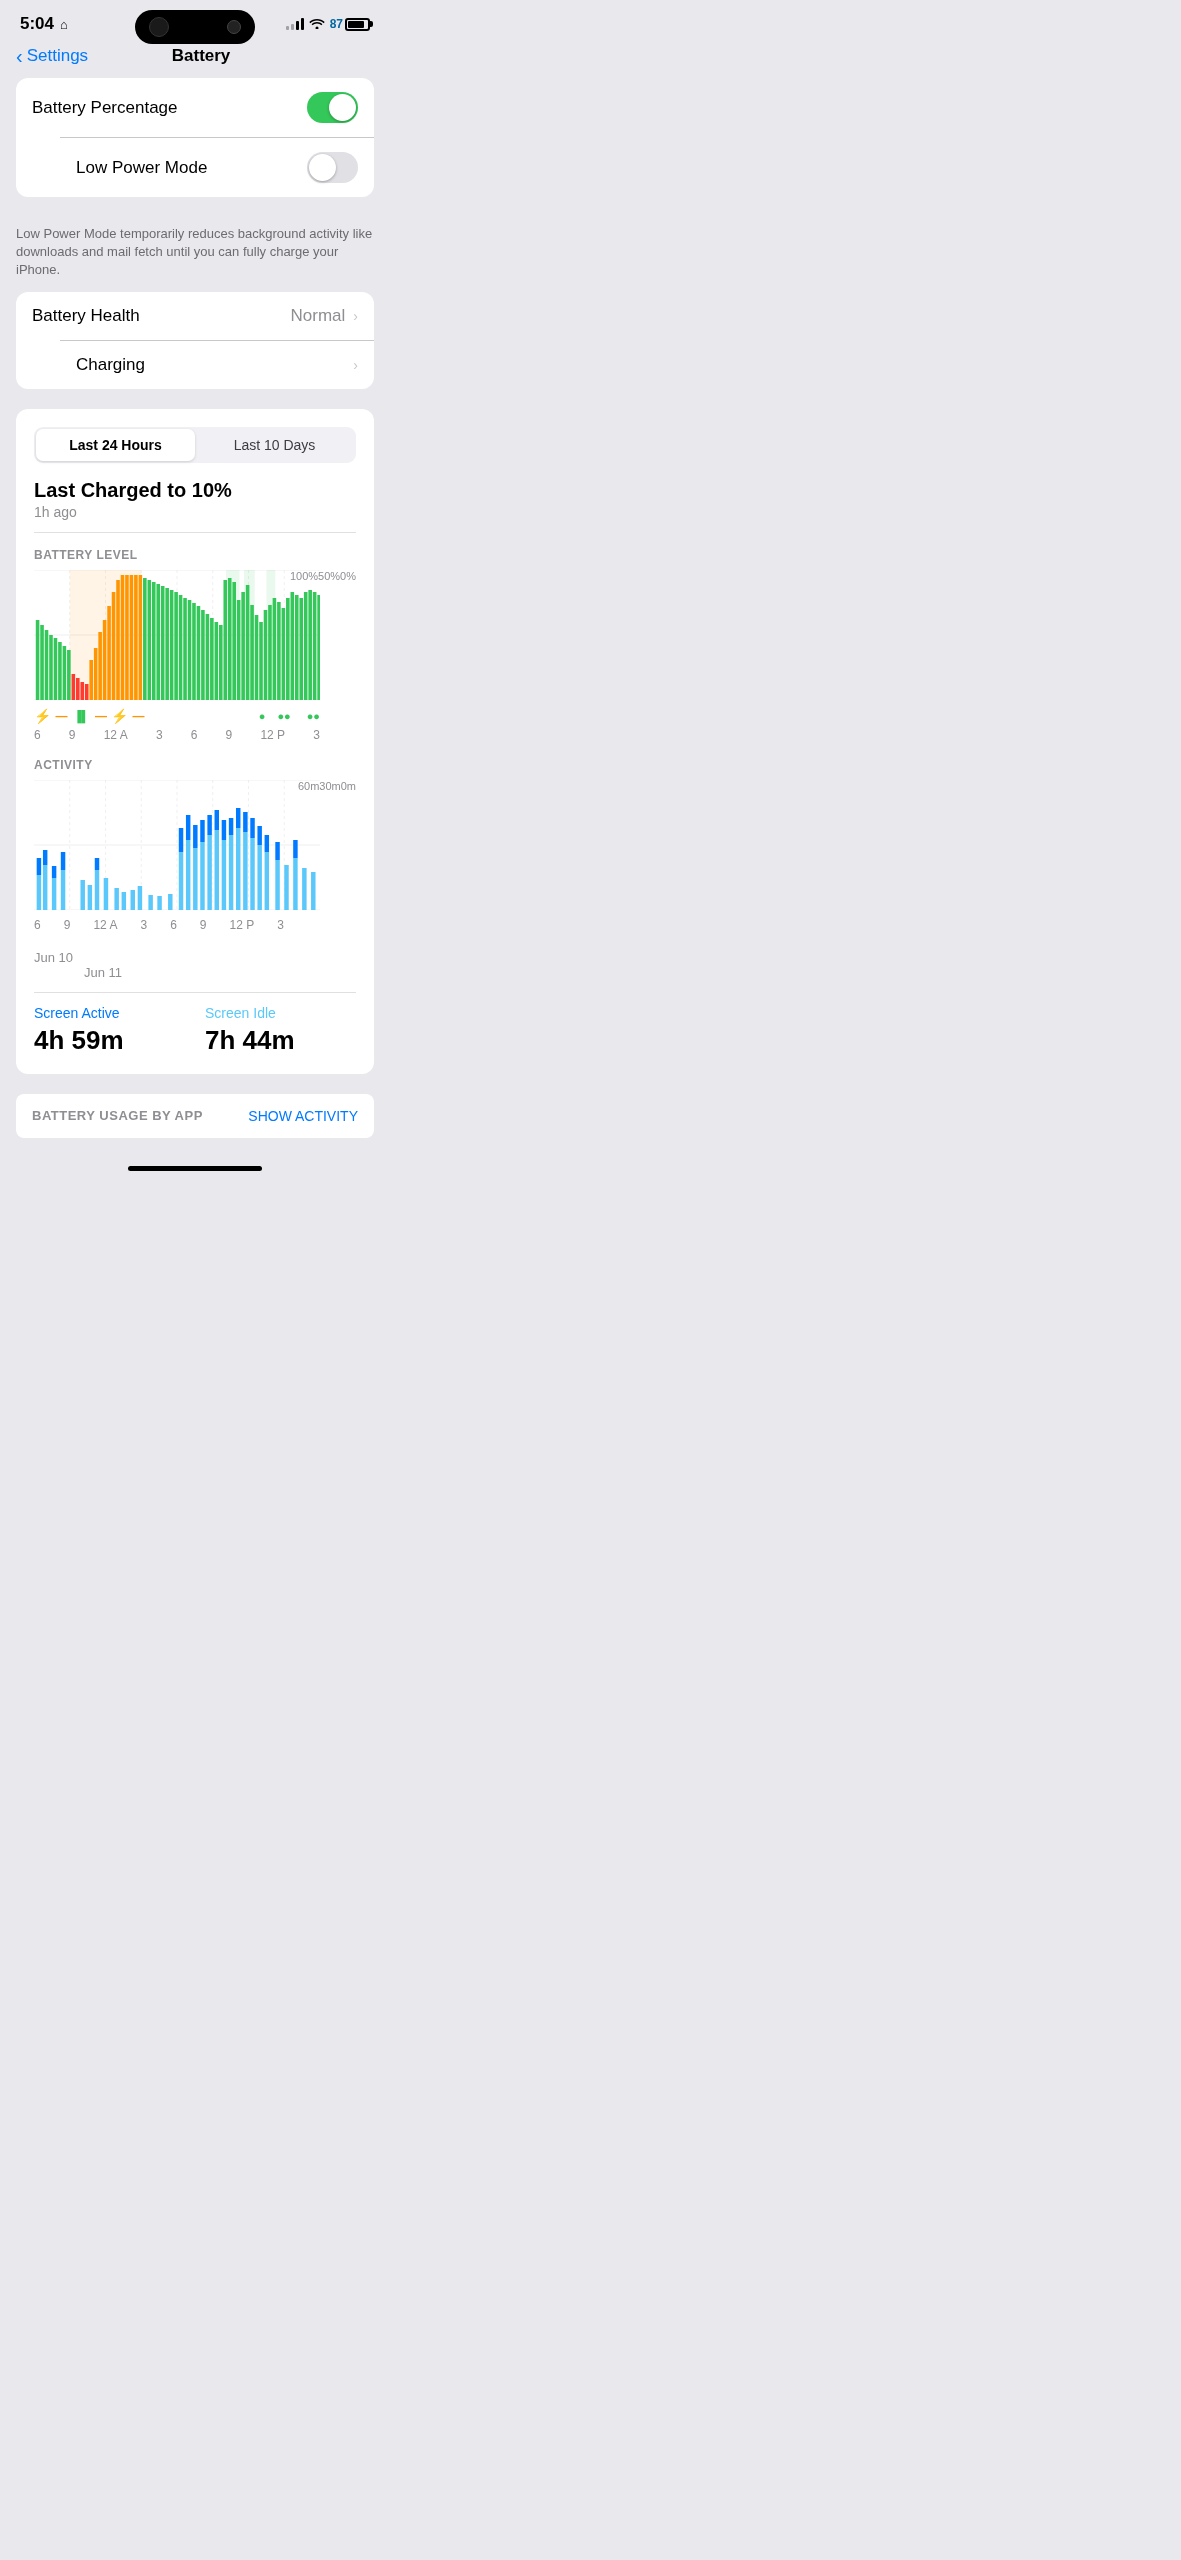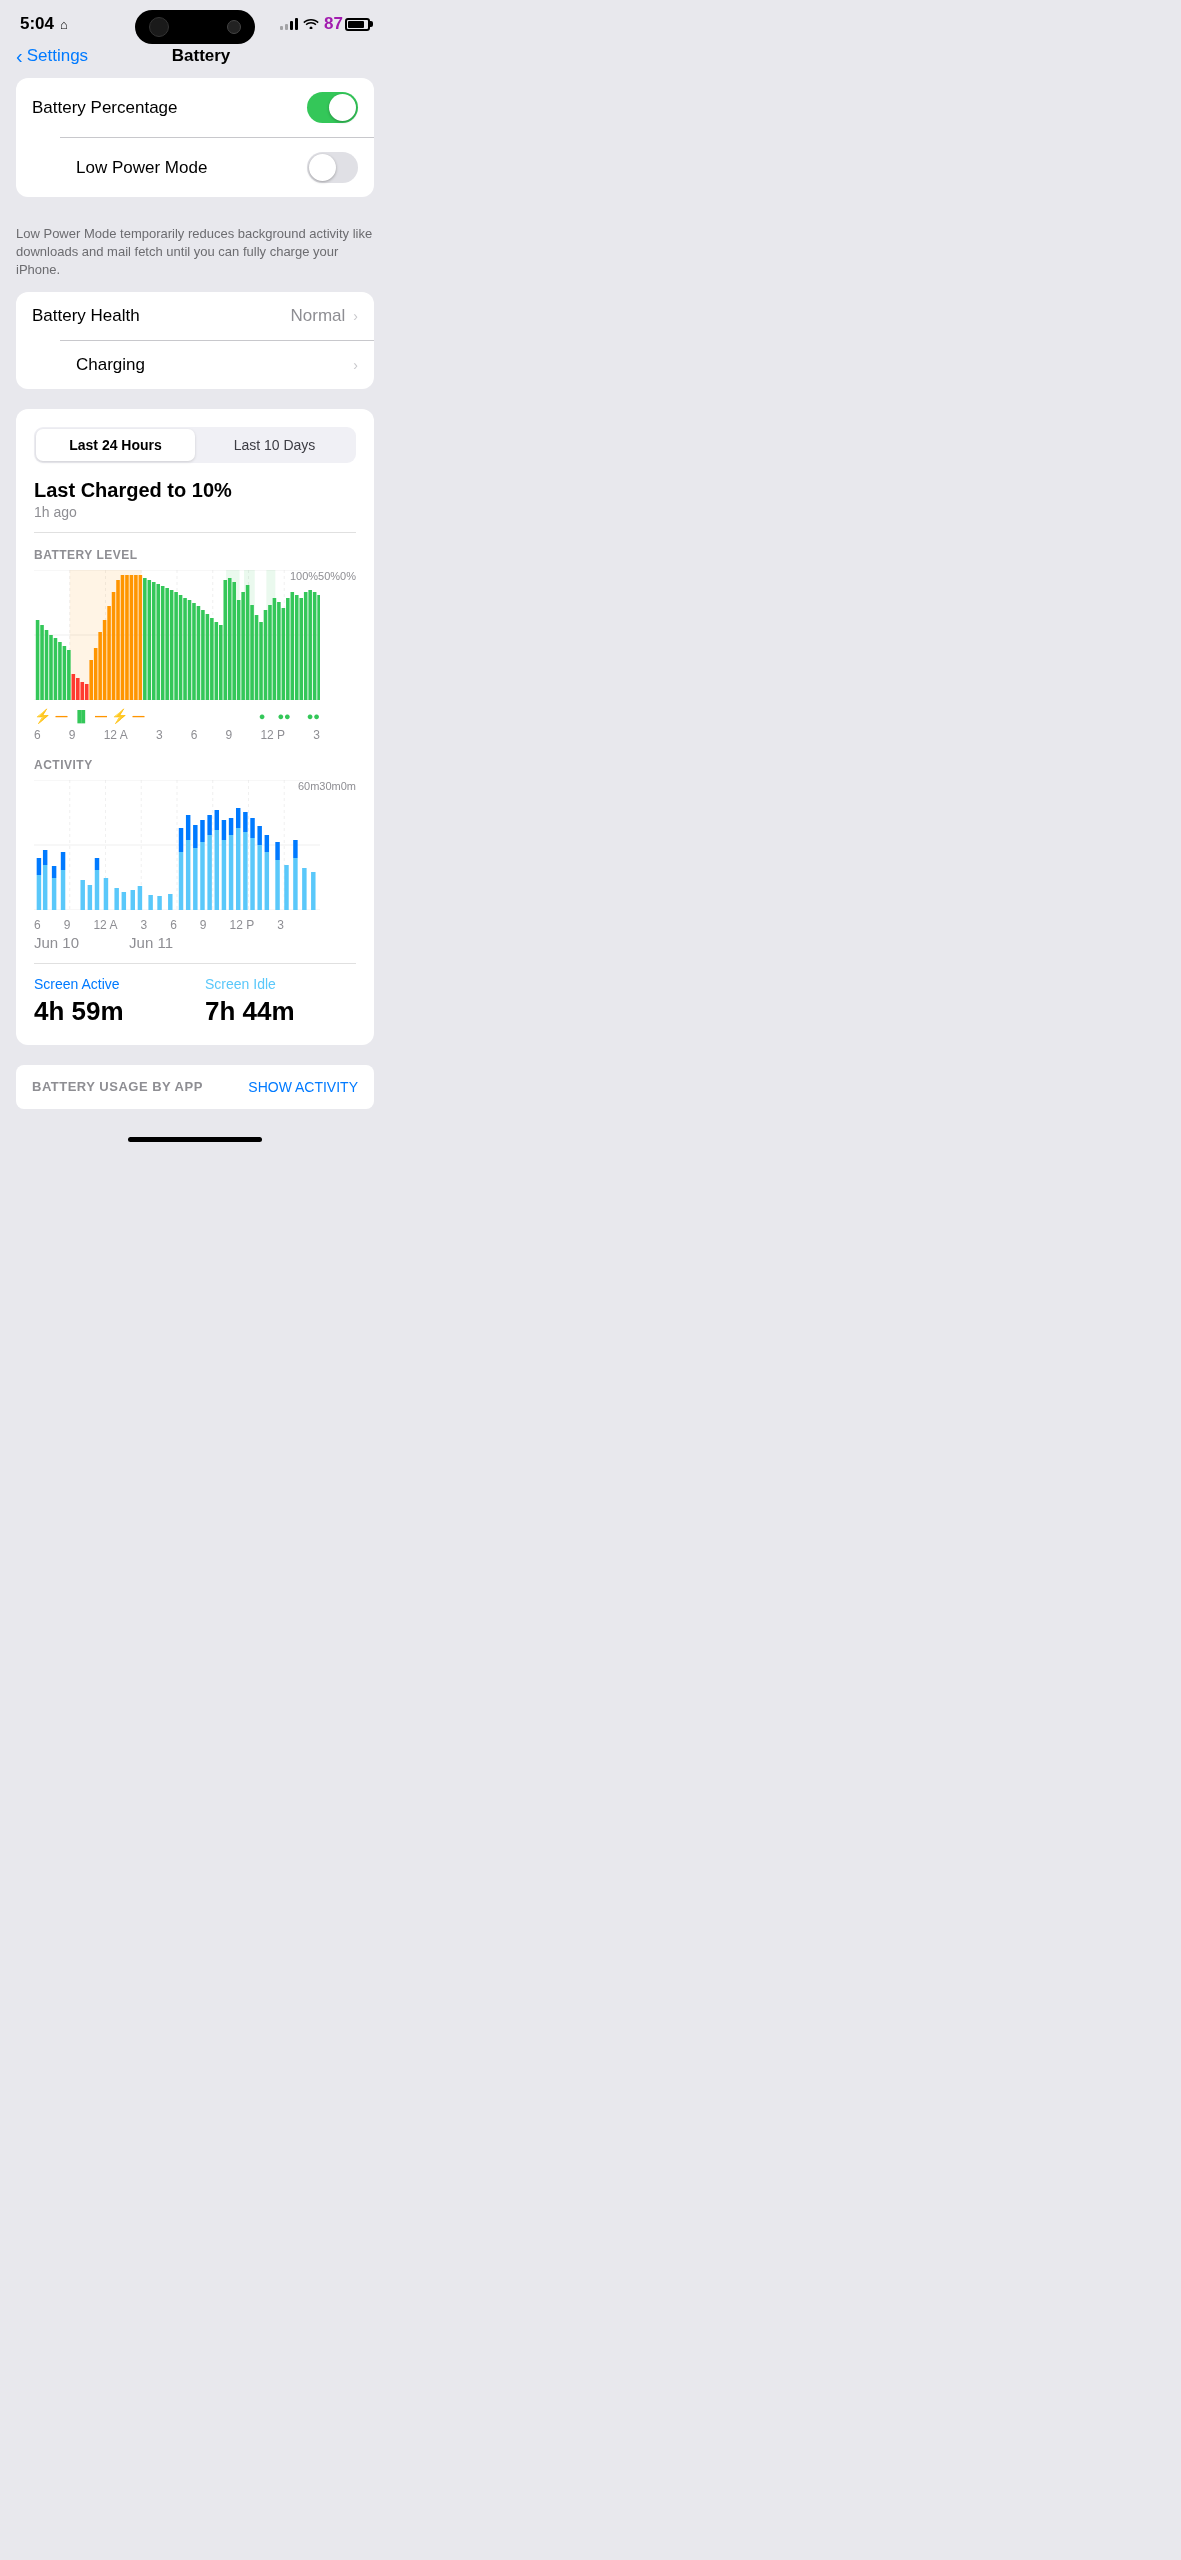--- a/index.html
+++ b/index.html
@@ -107,23 +107,23 @@
       background: #000;
       border-radius: 0 2px 2px 0;
     }
     .battery-fill {
       height: 100%;
       background: #000;
       border-radius: 1px;
       width: 85%;
     }
     .battery-pct-text {
-      font-size: 17px;
+      font-size: 12px;
       font-weight: 600;
-      color: #a21caf;
+      color: #0369a1;
     }
 
     
     .nav-header {
       display: flex;
       align-items: center;
       padding: 8px 16px 12px 16px;
       background: #e8e8ed;
     }
     .back-btn {
@@ -686,21 +686,21 @@
     <div class="chart-x-labels">
       <span>6</span>
       <span>9</span>
       <span>12 A</span>
       <span>3</span>
       <span>6</span>
       <span>9</span>
       <span>12 P</span>
       <span>3</span>
     </div>
-    <div style="display:flex; justify-content:space-between; font-size:15px; color:#8e8e93; margin-top:2px;">
+    <div style="display:flex; justify-content:space-between; font-size:13px; color:#8e8e93; margin-top:18px;flex-direction:column;">
       <span>Jun 10</span>
       <span style="margin-left:50px;">Jun 11</span>
       <span style="flex:1"></span>
     </div>
   </div>
 
   <div class="separator-line"></div>
   <div class="usage-row">
     <div class="usage-item">
       <div class="usage-label active">Screen Active</div>

